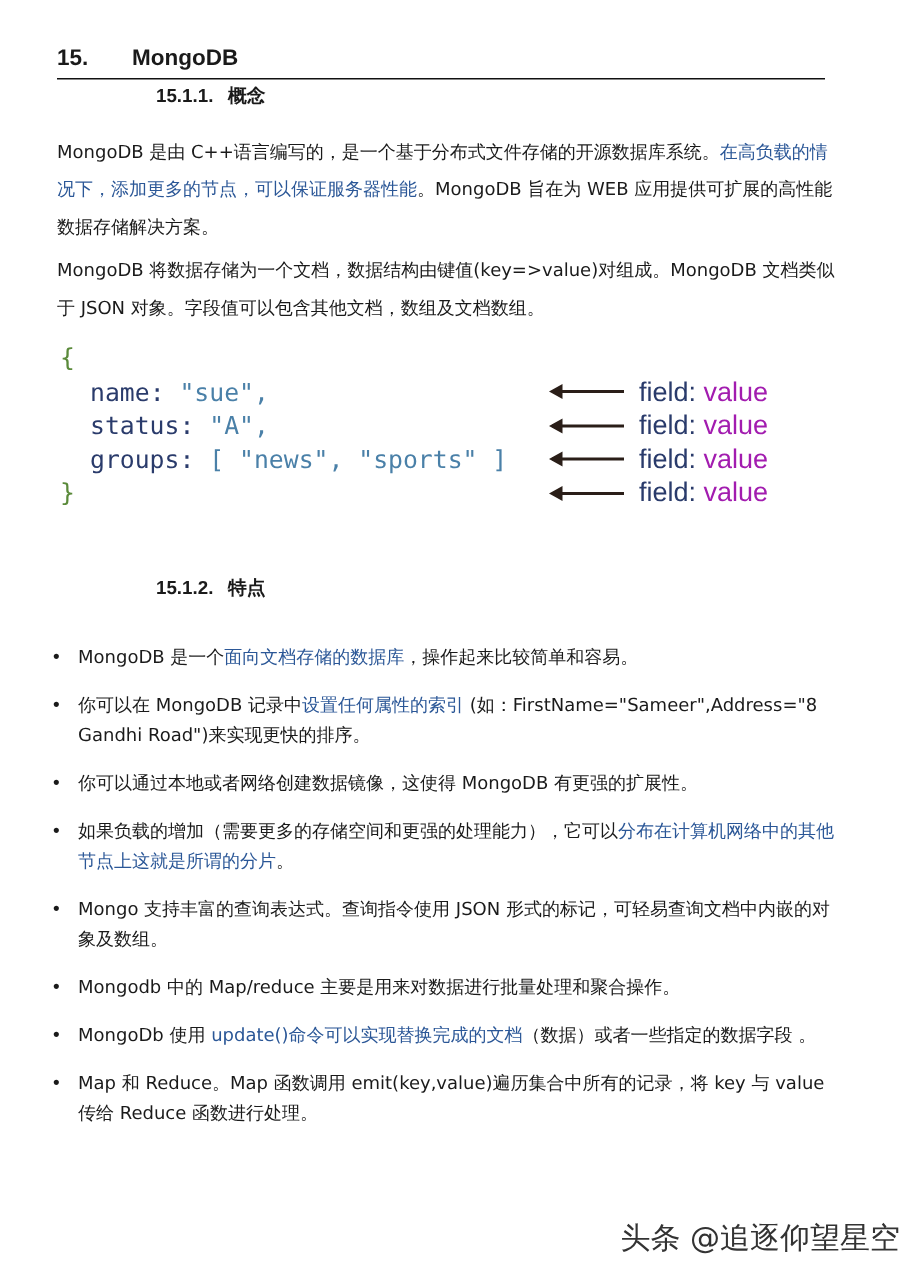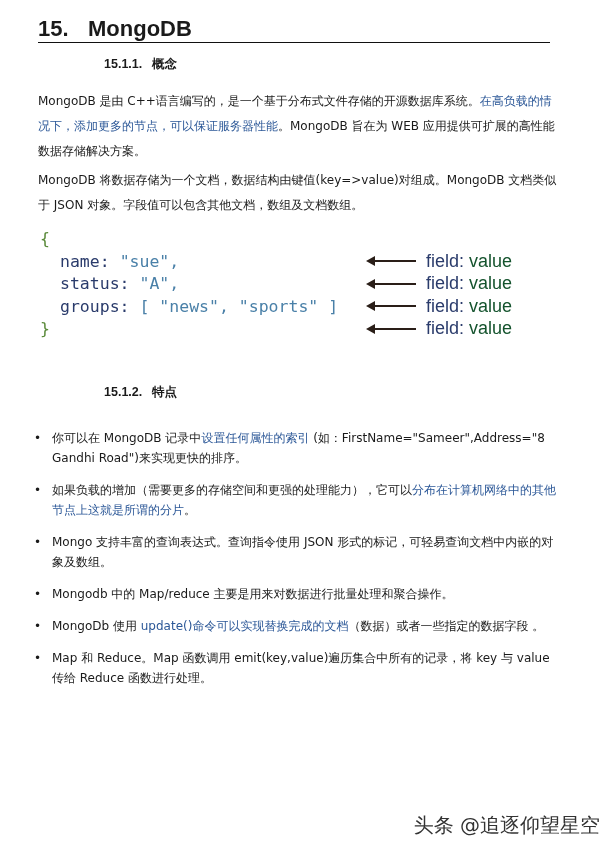--- a/index.html
+++ b/index.html
@@ -1,37 +1,37 @@
 <!DOCTYPE html>
 <html><head>
 <meta charset="utf-8">
 <style>
   html, body { margin: 0; padding: 0; background: #ffffff; }
   body { width: 614px; height: 842px; position: relative; overflow: hidden;
          font-family: "DejaVu Sans", "Liberation Sans", sans-serif; color: #1a1a1a; }
-  .h1 { position: absolute; left: 38px; top: 18px; width: 512px; font-family: "Liberation Sans", sans-serif;
-        font-weight: bold; font-size: 22px; border-bottom: 1.5px solid #111; padding-bottom: 2px; line-height: 22px; }
+  .h1 { position: absolute; left: 38px; top: 28px; width: 512px; font-family: "Liberation Sans", sans-serif;
+        font-weight: bold; font-size: 15px; border-bottom: 1.5px solid #111; padding-bottom: 2px; line-height: 22px; }
   .h1 .num { display: inline-block; width: 50px; }
   .h2 { position: absolute; left: 104px; font-family: "Liberation Sans", sans-serif; font-weight: bold; font-size: 12.5px; }
   .h2 .num { display: inline-block; width: 48px; }
   .para { position: absolute; left: 38px; width: 520px; font-size: 12px; line-height: 25px; }
   .link { color: #2b5797; }
   .code { position: absolute; left: 40px; top: 228px; font-family: "DejaVu Sans Mono", monospace; font-size: 16.5px; line-height: 22.5px; }
   .code .brace { color: #5a8a3a; }
   .code .key { color: #2a3b6b; }
   .code .val { color: #4a80a8; }
   .code .line { padding-left: 20px; white-space: pre; }
   .arrows { position: absolute; left: 368px; top: 250px; }
   .arrow-row { height: 22.5px; display: flex; align-items: center; }
   .arrow { width: 48px; height: 2px; background: #2a1e18; position: relative; margin-right: 10px; }
   .arrow::before { content: ""; position: absolute; left: -2px; top: -4px; border-right: 9px solid #2a1e18;
                    border-top: 5px solid transparent; border-bottom: 5px solid transparent; }
   .fv { font-family: "Liberation Sans", sans-serif; font-size: 18px; }
   .fv .f { color: #2a3b6b; }
-  .fv .v { color: #14532d; }
+  .fv .v { color: #a21caf; }
   .bullets { position: absolute; left: 34px; top: 428px; width: 530px; font-size: 12px; }
   .bullet { position: relative; padding-left: 18px; line-height: 20px; margin-bottom: 12px; }
   .bullet::before { content: "•"; position: absolute; left: 0; top: 0; }
   .watermark { position: absolute; right: 14px; top: 812px; font-size: 20px; color: #333; }
 </style>
 </head>
 <body>
 
 <div class="h1">
   <span class="num">15.</span><span>MongoDB</span>
@@ -74,21 +74,23 @@
       <span class="arrow"></span>
       <span class="fv"><span class="f">field</span><span class="f">: </span><span class="v">value</span></span>
     </div>
 </div>
 
 <div class="h2" style="top:384px">
   <span class="num">15.1.2.</span><span>特点</span>
 </div>
 
 <div class="bullets">
+  <div class="bullet"><span>MongoDB 是一个</span><span class="link">面向文档存储的数据库</span><span>，操作起来比较简单和容易。</span></div>
   <div class="bullet"><span>你可以在 MongoDB 记录中</span><span class="link">设置任何属性的索引</span><span> (如：FirstName="Sameer",Address="8 Gandhi Road")来实现更快的排序。</span></div>
+  <div class="bullet"><span>你可以通过本地或者网络创建数据镜像，这使得 MongoDB 有更强的扩展性。</span></div>
   <div class="bullet"><span>如果负载的增加（需要更多的存储空间和更强的处理能力），它可以</span><span class="link">分布在计算机网络中的其他节点上这就是所谓的分片</span><span>。</span></div>
   <div class="bullet"><span>Mongo 支持丰富的查询表达式。查询指令使用 JSON 形式的标记，可轻易查询文档中内嵌的对象及数组。</span></div>
   <div class="bullet"><span>Mongodb 中的 Map/reduce 主要是用来对数据进行批量处理和聚合操作。</span></div>
   <div class="bullet"><span>MongoDb 使用 </span><span class="link">update()命令可以实现替换完成的文档</span><span>（数据）或者一些指定的数据字段 。</span></div>
   <div class="bullet"><span>Map 和 Reduce。Map 函数调用 emit(key,value)遍历集合中所有的记录，将 key 与 value 传给 Reduce 函数进行处理。</span></div>
 </div>
 
 <div class="watermark">头条 @追逐仰望星空</div>
 
 </body></html>

